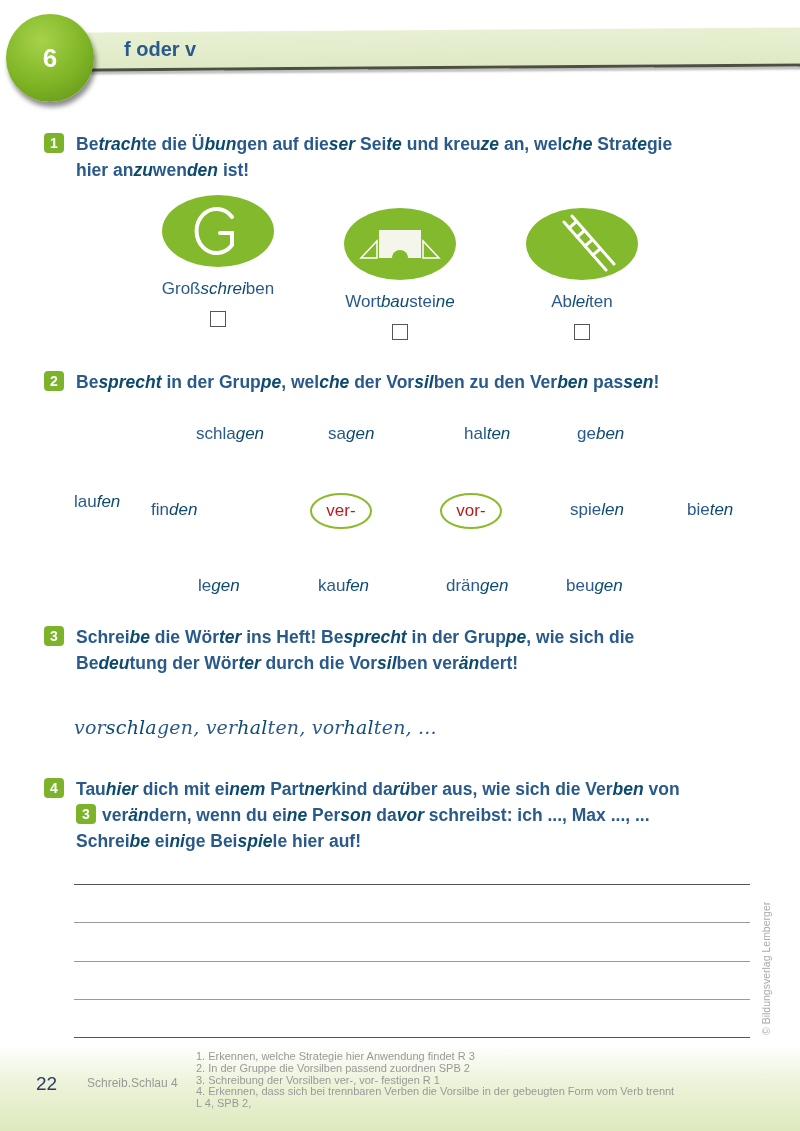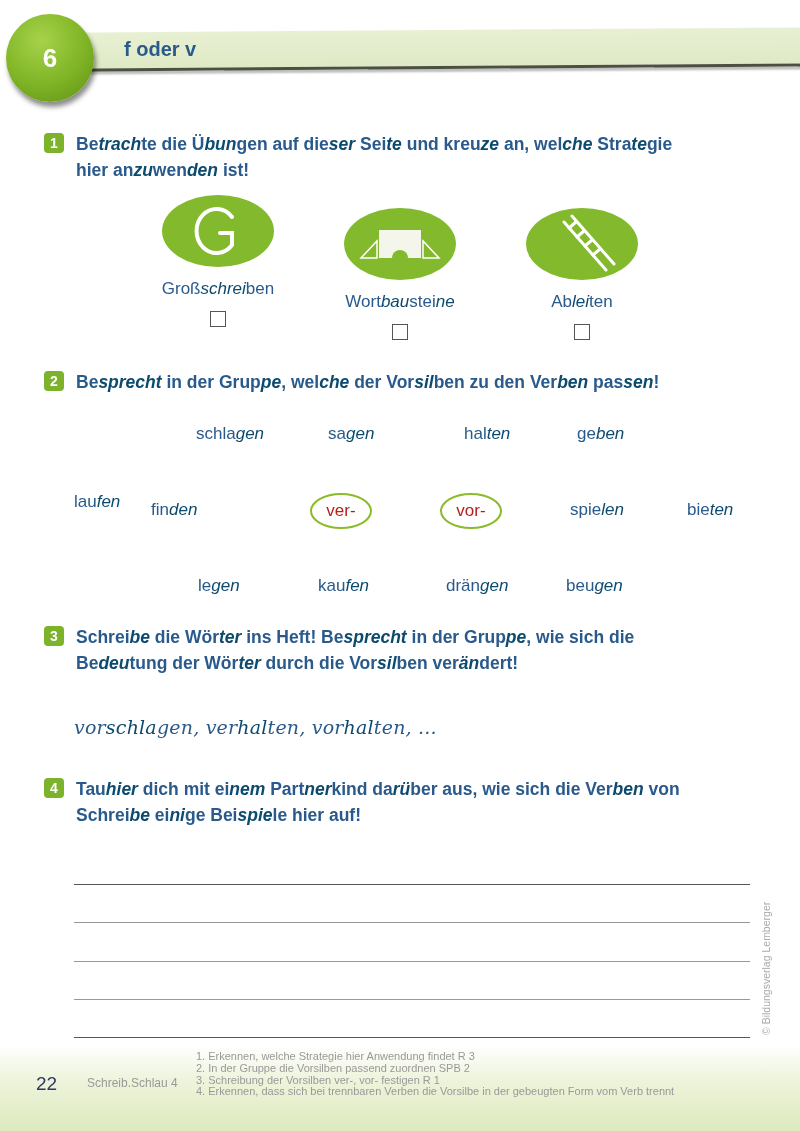--- a/index.html
+++ b/index.html
@@ -203,33 +203,35 @@
   <span class="badge">3</span>
   <div class="task-text"><span class="b">Schrei</span><span class="r">be</span><span class="b"> die Wör</span><span class="r">ter</span><span class="b"> ins Heft! Be</span><span class="r">sprecht</span><span class="b"> in der Grup</span><span class="r">pe</span><span class="b">, wie sich die</span><br><span class="b">Be</span><span class="r">deu</span><span class="b">tung der Wör</span><span class="r">ter</span><span class="b"> durch die Vor</span><span class="r">sil</span><span class="b">ben ver</span><span class="r">än</span><span class="b">dert!</span></div>
 </div>
 
 <div class="handwriting"><span class="b">vor</span><span class="r">schla</span><span class="b">gen, ver</span><span class="r">hal</span><span class="b">ten, vor</span><span class="r">hal</span><span class="b">ten, ...</span></div>
 
 <div class="task" style="top:776px;">
   <span class="badge">4</span>
   <div class="task-text">
     <div><span class="b">Tau</span><span class="r">hier</span><span class="b"> dich mit ei</span><span class="r">nem</span><span class="b"> Part</span><span class="r">ner</span><span class="b">kind da</span><span class="r">rü</span><span class="b">ber aus, wie sich die Ver</span><span class="r">ben</span><span class="b"> von</span></div>
+    <div><span class="badge inline-badge">3</span><span><span class="b">ver</span><span class="r">än</span><span class="b">dern, wenn du ei</span><span class="r">ne</span><span class="b"> Per</span><span class="r">son</span><span class="b"> da</span><span class="r">vor</span><span class="b"> schreibst: ich ..., Max ..., ...</span></span></div>
     <div><span class="b">Schrei</span><span class="r">be</span><span class="b"> ei</span><span class="r">ni</span><span class="b">ge Bei</span><span class="r">spie</span><span class="b">le hier auf!</span></div>
   </div>
 </div>
 
 <div class="write-line dark" style="top:884px;"></div>
 <div class="write-line" style="top:922px;"></div>
 <div class="write-line" style="top:961px;"></div>
 <div class="write-line" style="top:999px;"></div>
 <div class="write-line dark" style="top:1037px;"></div>
 
 <div class="copyright">© Bildungsverlag Lemberger</div>
 
 <div class="footer"></div>
 <div class="page-number">22</div>
 <div class="book-title">Schreib.Schlau 4</div>
 <div class="notes">
   <div>1. Erkennen, welche Strategie hier Anwendung findet R 3</div>
   <div>2. In der Gruppe die Vorsilben passend zuordnen SPB 2</div>
   <div>3. Schreibung der Vorsilben ver-, vor- festigen R 1</div>
   <div>4. Erkennen, dass sich bei trennbaren Verben die Vorsilbe in der gebeugten Form vom Verb trennt</div>
+  <div>L 4, SPB 2,</div>
 </div>
 
 </body></html>

